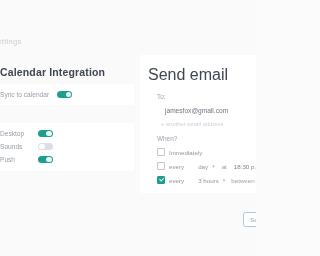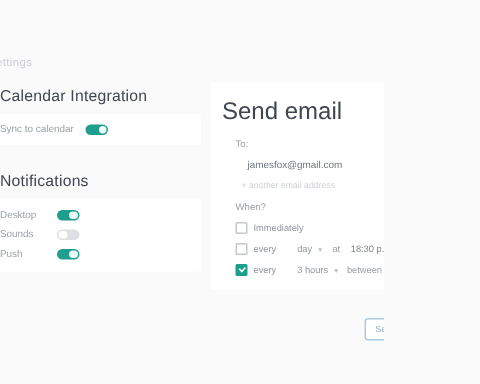--- a/index.html
+++ b/index.html
@@ -28,23 +28,23 @@
 
   
   .left-col {
     position: absolute;
     left: -16px; top: 58px;
     width: 150px;
   }
   .sec-title {
     font-size: 10.5px;
     color: #3f4551;
-    font-weight: 400;
+    font-weight: 700;
     letter-spacing: .15px;
-    margin: 0 0 6px 16px;
+    margin: 8px 0 6px 16px;
     white-space: nowrap;
   }
   .row-card {
     background: #ffffff;
     border-radius: 2px;
     padding: 5px 10px 5px 16px;
     display: flex;
     align-items: center;
     justify-content: flex-start;
     min-height: 11px;
@@ -216,21 +216,20 @@
 
     <div class="row-card">
       <span class="row-label">Sync to calendar</span>
       <span class="toggle on">
         <span class="knob"></span>
       </span>
     </div>
 
     <div class="spacer-block"></div>
 
-    <div class="sec-title">Notifications</div>
 
     <div class="notif-card">
 
       <div class="notif-row">
         <span class="row-label">Desktop</span>
         <span class="toggle on">
           <span class="knob"></span>
         </span>
       </div>
 

